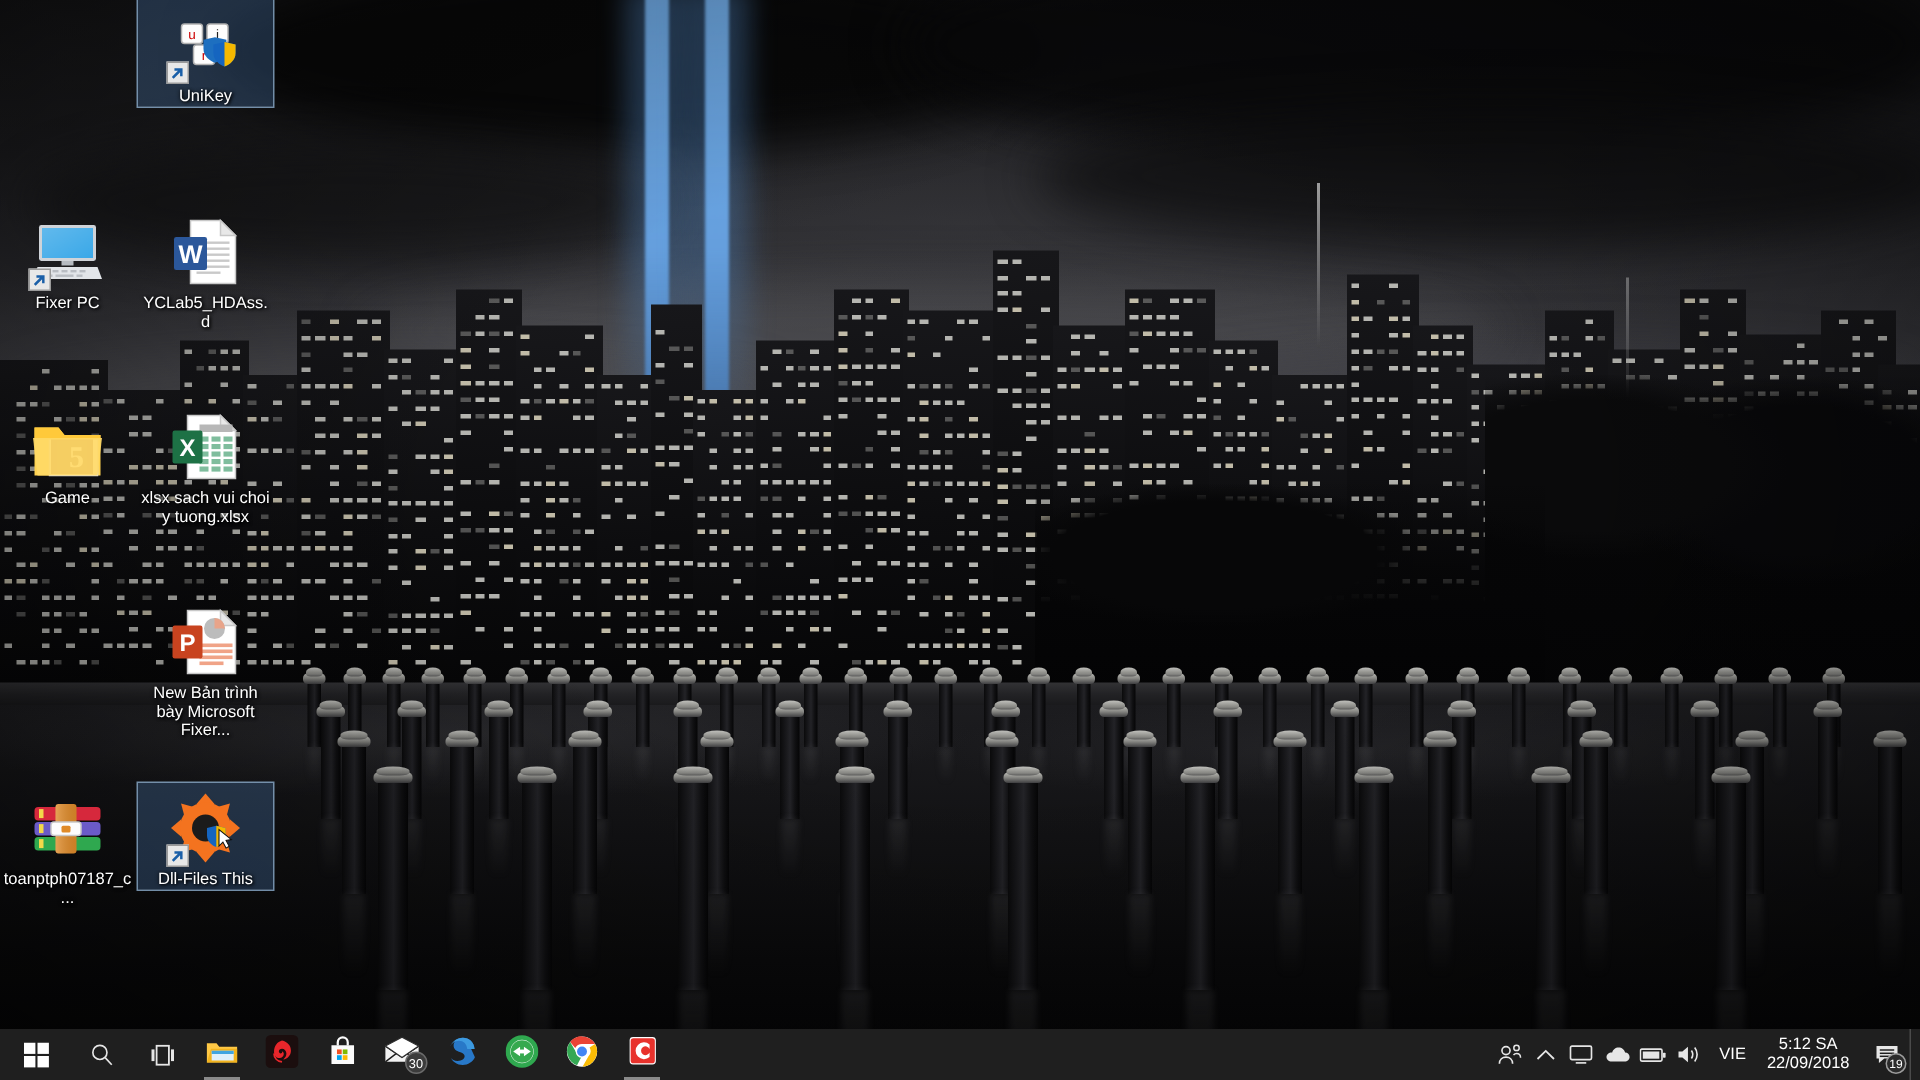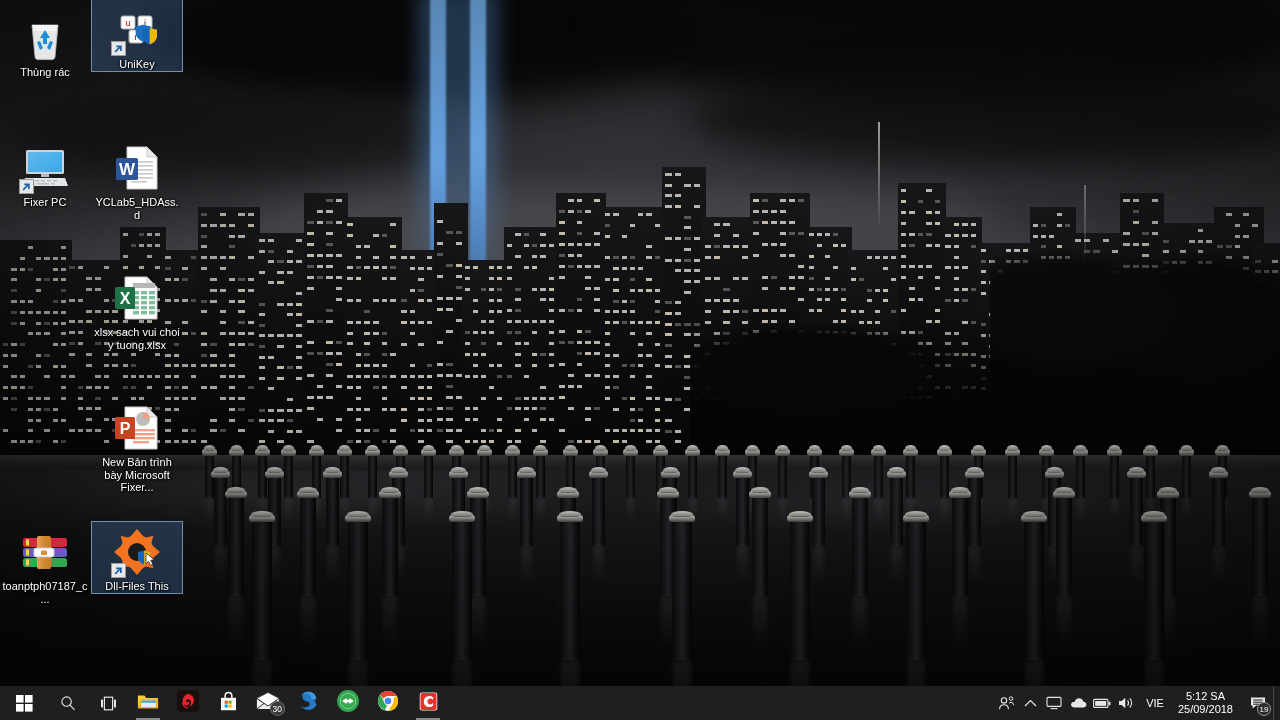--- a/index.html
+++ b/index.html
@@ -2089,30 +2089,20 @@
       <div class="refl" style="left: 907px; top: 190px; width: 18px; height: 77px;"></div>
       <div class="pile" style="left: 1024px; top: 50px; width: 20px; height: 140px;"></div>
       <div class="refl" style="left: 1025px; top: 190px; width: 18px; height: 77px;"></div>
       <div class="pile" style="left: 1144px; top: 50px; width: 20px; height: 140px;"></div>
       <div class="refl" style="left: 1145px; top: 190px; width: 18px; height: 77px;"></div>
     </div>
   <div class="vig"></div>
 </div>
 
 <div id="icon-grid">
-    <div class="dicon" style="left: 0px; top: 8px;">
-      <div class="iconart"><svg viewBox="0 0 48 48" width="48" height="48">
-      <path d="M11 11h26l-3 32a3 3 0 01-3 2.6H17a3 3 0 01-3-2.6z" fill="#e4e6e8" stroke="#b9bcc0" stroke-width=".8"></path>
-      <path d="M11 11h26l-2 6H13z" fill="#f2f4f6"></path>
-      <path d="M24 16l-5 8h3v6h4v-6h3z" fill="#1e8fd6"></path>
-      <path d="M16 28l3 8 3-2-3-7z" fill="#1e8fd6"></path>
-      <path d="M32 28l-3 8-3-2 3-7z" fill="#1e8fd6"></path>
-    </svg></div>
-      <div class="dlabel">Thùng rác</div>
-    </div>
     <div class="dicon selected" style="left: 92px; top: 0px;">
       <div class="iconart"><svg viewBox="0 0 48 48" width="48" height="48">
       <rect x="8" y="10" width="14" height="13" rx="2" fill="#fdfdfd" stroke="#b0b0b0"></rect>
       <text x="15" y="20" font-size="9" font-family="Liberation Sans" text-anchor="middle" fill="#c00">u</text>
       <rect x="25" y="10" width="14" height="13" rx="2" fill="#fdfdfd" stroke="#b0b0b0"></rect>
       <text x="32" y="20" font-size="9" font-family="Liberation Sans" text-anchor="middle" fill="#222">i</text>
       <rect x="16" y="24" width="14" height="13" rx="2" fill="#fdfdfd" stroke="#b0b0b0"></rect>
       <text x="23" y="34" font-size="9" font-family="Liberation Sans" text-anchor="middle" fill="#c00">r</text>
       <path d="M29 23l9-2 9 2v7c0 6-5 9.5-9 11-4-1.5-9-5-9-11z" fill="#1d6fc0" transform="translate(-2,1) scale(.85)"></path>
       <g transform="translate(26,22) scale(.82)">
@@ -2165,20 +2155,35 @@
             <rect x="18" y="21" width="22" height="1.6"></rect>
         <rect x="18" y="25" width="22" height="1.6"></rect>
             <rect x="18" y="29" width="22" height="1.6"></rect>
         <rect x="18" y="33" width="22" height="1.6"></rect>
             <rect x="18" y="37" width="16" height="1.6"></rect>
       </g>
       <rect x="3" y="14" width="22" height="22" rx="1.5" fill="#2b579a"></rect>
       <text x="14" y="31" font-size="17" font-weight="bold" font-family="Liberation Sans" text-anchor="middle" fill="#fff">W</text>
     </svg></div>
       <div class="dlabel">YCLab5_HDAss.d</div>
+    </div>
+    <div class="dicon" style="left: 0px; top: 268px;">
+      <div class="iconart"><svg viewBox="0 0 48 48" width="48" height="48">
+      <path d="M2 11h16l4 5h24v27H2z" fill="#ffd351"></path>
+      <path d="M12 17h32v26H12z" fill="#fdfdfd" stroke="#dcdcdc"></path>
+      <g transform="translate(13,18)">
+        <rect width="28" height="24" fill="#6a3b30"></rect>
+        <path d="M0 0h28v24H0z" fill="#7a4436"></path>
+        <path d="M4 2h20v20H4z" fill="#8d5340" opacity=".6"></path>
+        <text x="12" y="19" font-size="20" font-weight="bold" font-family="Liberation Serif" fill="#fff">5</text>
+      </g>
+      <path d="M2 11h16l4 5h24v3H2z" fill="#ffc93a"></path>
+      <path d="M1 18h46l-3 25H4z" fill="#ffd966" opacity=".92"></path>
+    </svg></div>
+      <div class="dlabel">Game</div>
     </div>
     <div class="dicon" style="left: 92px; top: 268px;">
       <div class="iconart"><svg viewBox="0 0 48 48" width="48" height="48">
       <path d="M12 3h22l10 10v32H12z" fill="#fff" stroke="#c8c8c8"></path>
       <path d="M34 3l10 10H34z" fill="#e8e8e8" stroke="#c8c8c8"></path>
       <rect x="20" y="9" width="22" height="5" fill="#b7b7b7"></rect>
       <g fill="#7fbd9d">
         <rect x="20" y="17" width="6" height="3.4"></rect>
             <rect x="28" y="17" width="6" height="3.4"></rect>
             <rect x="36" y="17" width="6" height="3.4"></rect>
@@ -2409,21 +2414,21 @@
         <path d="M11.8 2.4a7.4 7.4 0 010 9.2" fill="none" stroke="#e6e6e6" stroke-width="1.1"></path>
       </svg>
     </div>
 
     <div id="tray-lang">
       <span>VIE</span>
     </div>
 
     <div id="tray-clock">
       <span>5:12 SA</span>
-      <span>25/09/2018</span>
+      <span>22/09/2018</span>
     </div>
 
     <div id="tray-action-center">
       <svg width="16" height="14" viewBox="0 0 16 14">
         <path d="M1 1.4h14v8.2H6.2L2.6 12.6V9.6H1z" fill="#e6e6e6"></path>
         <line x1="3.2" y1="4" x2="12.8" y2="4" stroke="#1f1f1f" stroke-width="1"></line>
         <line x1="3.2" y1="6.2" x2="12.8" y2="6.2" stroke="#1f1f1f" stroke-width="1"></line>
         <line x1="3.2" y1="8.2" x2="9.6" y2="8.2" stroke="#1f1f1f" stroke-width="1"></line>
       </svg>
       <span class="ac-badge">19</span>

